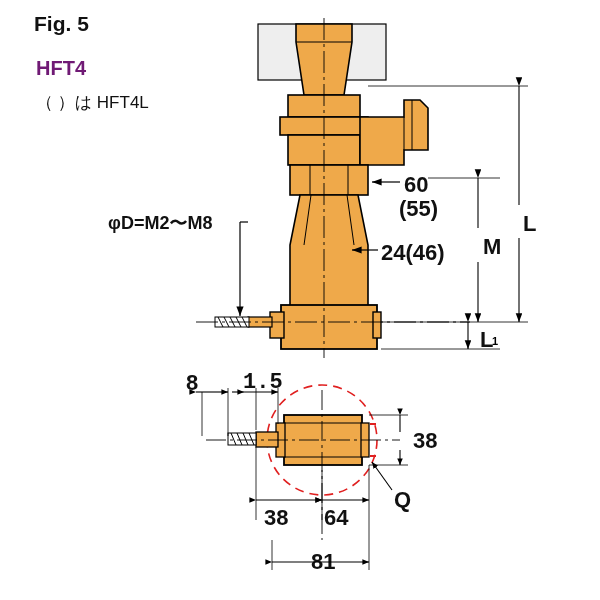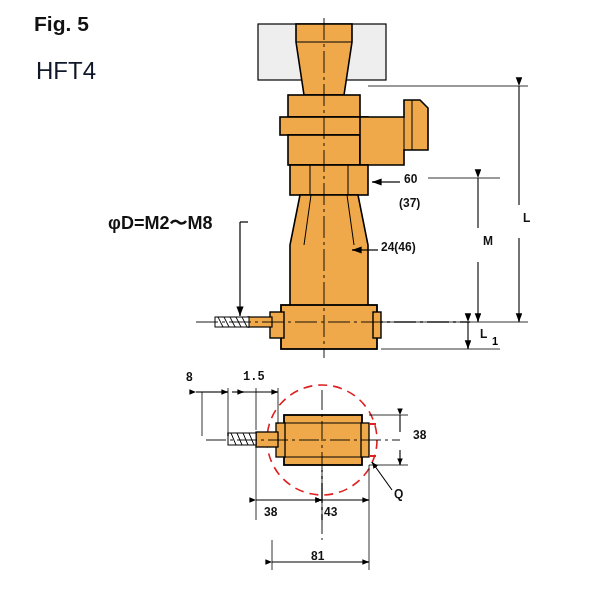--- a/index.html
+++ b/index.html
@@ -1,50 +1,51 @@
 <!DOCTYPE html>
 <html><head>
 <meta charset="utf-8">
 <style>
   html,body{margin:0;padding:0;}
   body{width:600px;height:600px;background:#ffffff;font-family:"Liberation Sans",sans-serif;overflow:hidden;}
   #stage{position:relative;width:584px;height:600px;border-radius:24px;}
   .lbl{position:absolute;white-space:nowrap;}
   .fig-title{font-size:21px;font-weight:bold;color:#111;}
-  .model{font-size:24px;font-weight:normal;color:#0f172a;}
+  .model{font-size:20px;font-weight:bold;color:#701a75;}
   .sub{font-size:17px;color:#111;}
-  .dim{font-size:12px;color:#111;font-weight:bold;}
+  .dim{font-size:22px;color:#111;font-weight:bold;}
   .phi{font-size:18px;font-weight:bold;color:#111;}
   svg{position:absolute;left:0;top:0;}
 </style>
 </head>
 <body>
 
 <div id="stage">
 
   <div class="lbl fig-title" style="left:34px;top:12px;">Fig. 5</div>
   <div class="lbl model" style="left:36px;top:57px;">HFT4</div>
+  <div class="lbl sub" style="left:36px;top:91px;">（ ）は HFT4L</div>
 
   <div class="lbl phi" style="left:108px;top:211px;">φD=M2〜M8</div>
 
   <div class="lbl dim" style="left:404px;top:172px;">60</div>
-  <div class="lbl dim" style="left:399px;top:196px;">(37)</div>
+  <div class="lbl dim" style="left:399px;top:196px;">(55)</div>
   <div class="lbl dim" style="left:381px;top:240px;">24(46)</div>
 
   <div class="lbl dim" style="left:523px;top:211px;">L</div>
   <div class="lbl dim" style="left:483px;top:234px;">M</div>
   <div class="lbl dim" style="left:480px;top:327px;">L</div>
   <div class="lbl" style="left:492px;top:335px;font-size:11px;font-weight:bold;">1</div>
 
   <div class="lbl dim" style="left:186px;top:370px;">8</div>
   <div class="lbl dim" style="left:243px;top:370px;font-family:Liberation Mono, monospace;">1.5</div>
   <div class="lbl dim" style="left:413px;top:428px;">38</div>
   <div class="lbl dim" style="left:394px;top:487px;">Q</div>
   <div class="lbl dim" style="left:264px;top:505px;">38</div>
-  <div class="lbl dim" style="left:324px;top:505px;">43</div>
+  <div class="lbl dim" style="left:324px;top:505px;">64</div>
   <div class="lbl dim" style="left:311px;top:549px;">81</div>
 
   <svg width="600" height="600" viewBox="0 0 600 600">
     <defs>
       <marker id="ah" markerWidth="9" markerHeight="9" refX="8" refY="3" orient="auto">
         <path d="M0,0 L8,3 L0,6 z" fill="#000"></path>
       </marker>
       <marker id="ahs" markerWidth="7" markerHeight="7" refX="6" refY="2.5" orient="auto">
         <path d="M0,0 L6,2.5 L0,5 z" fill="#000"></path>
       </marker>

